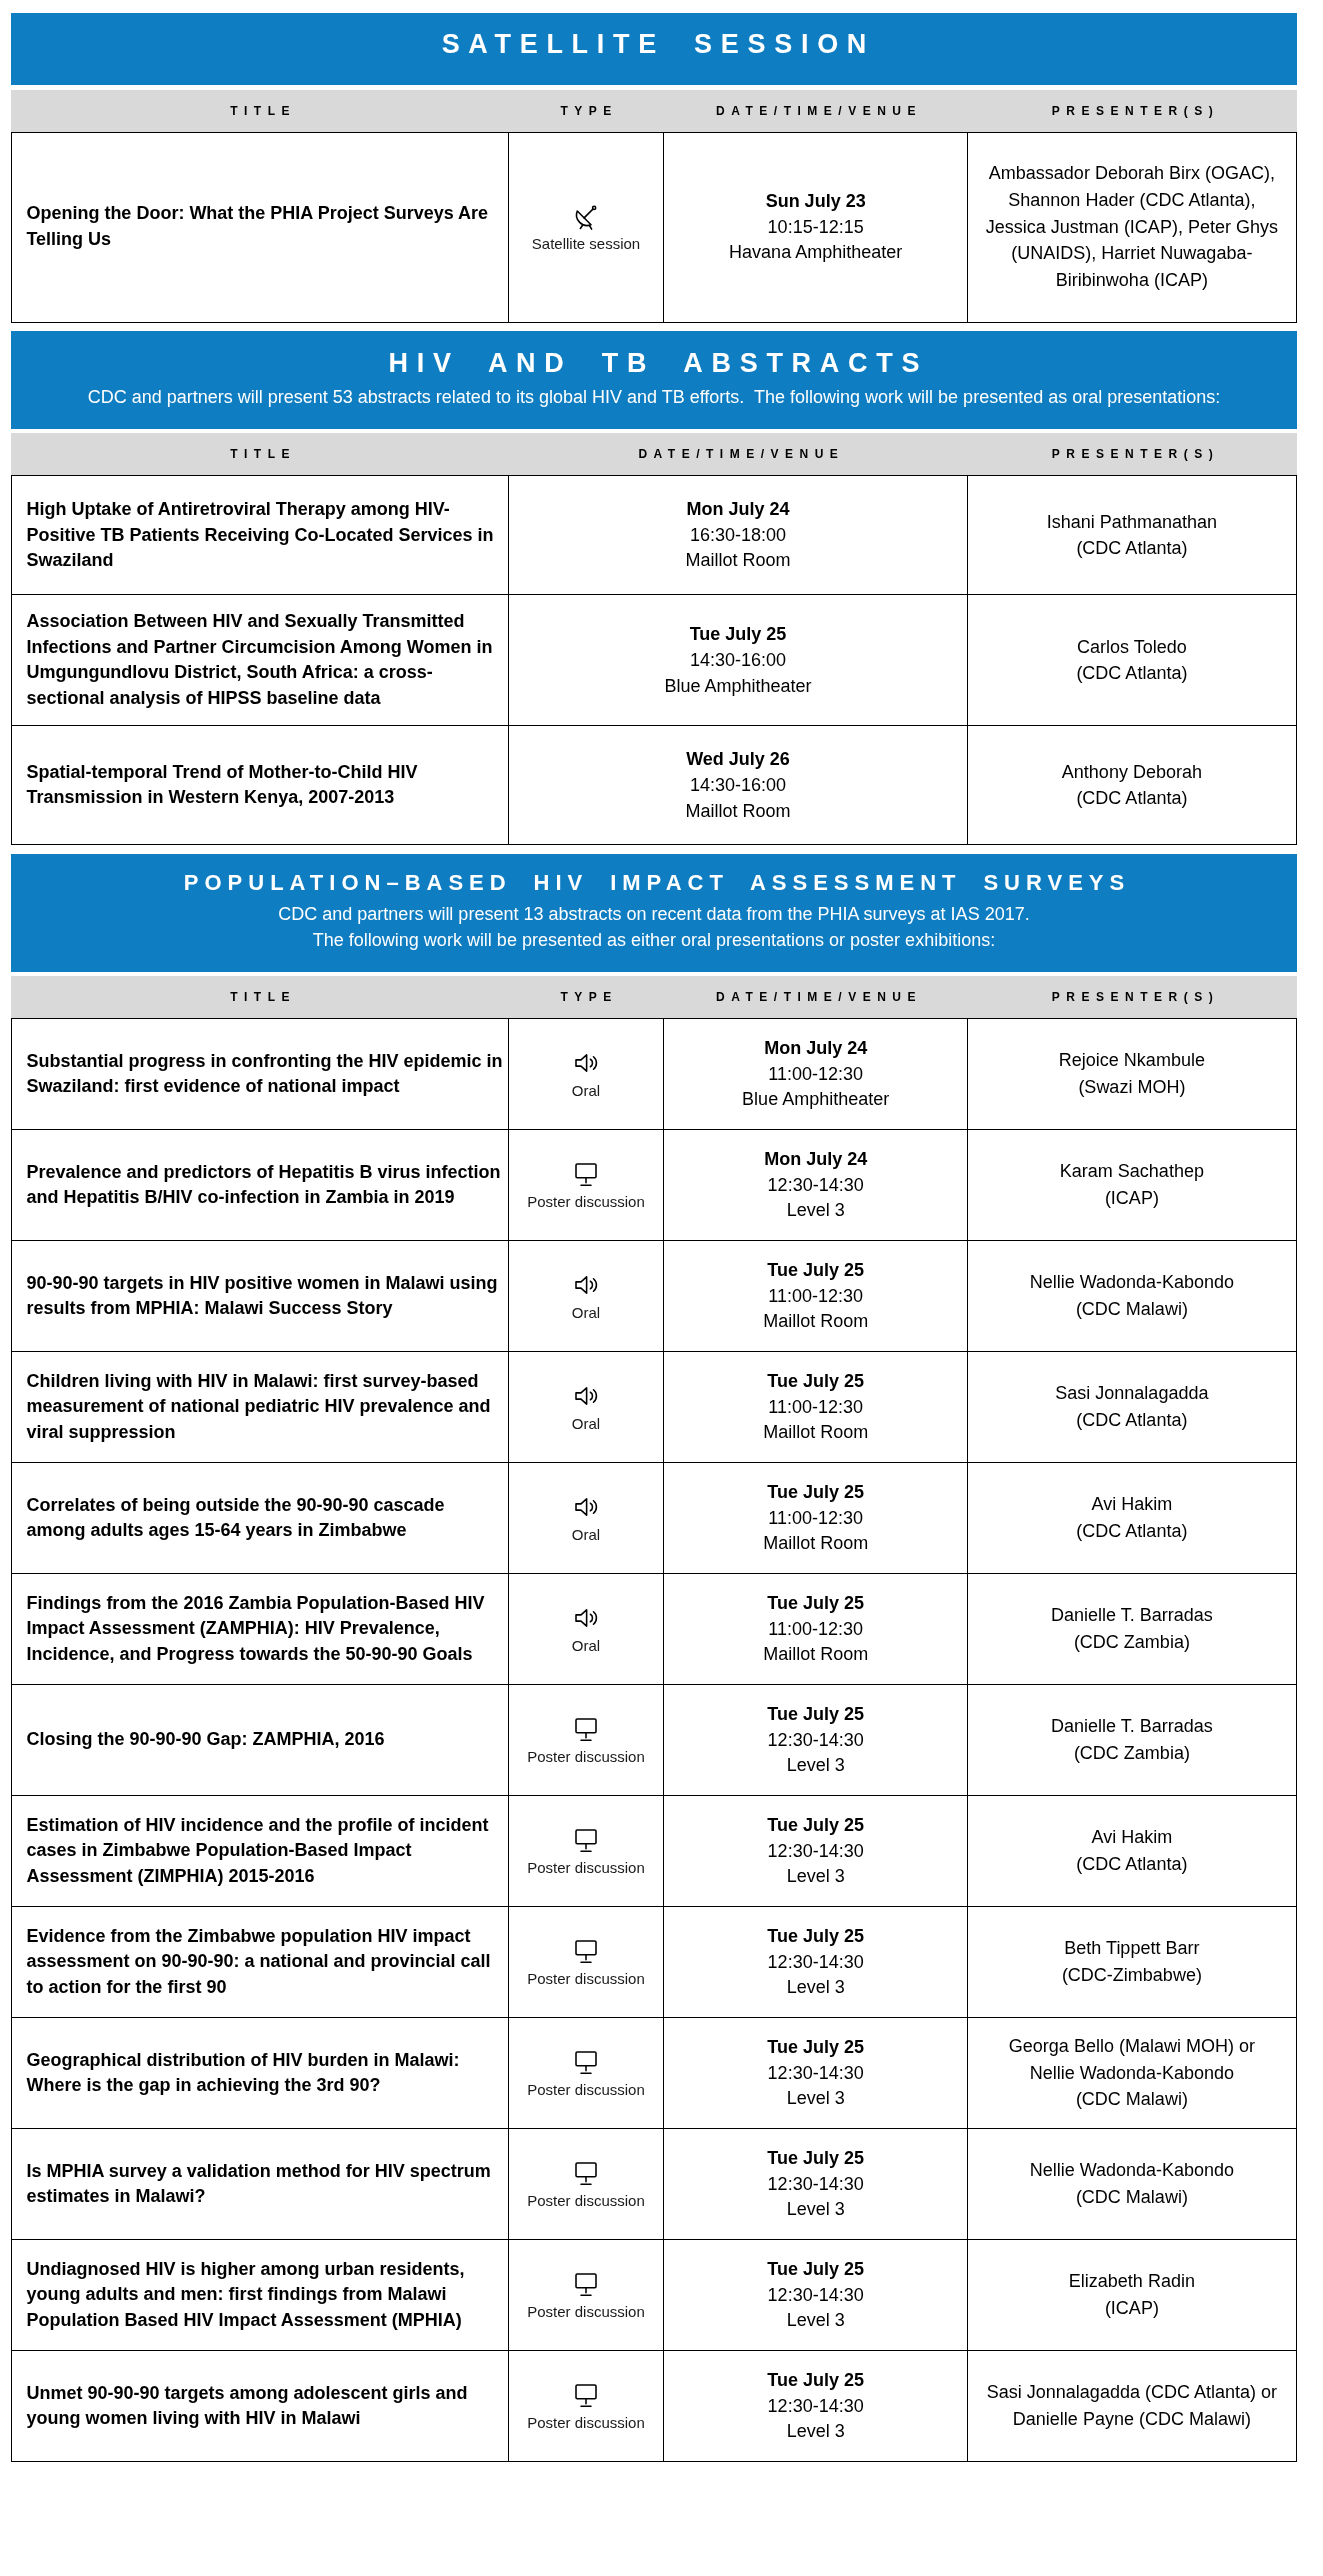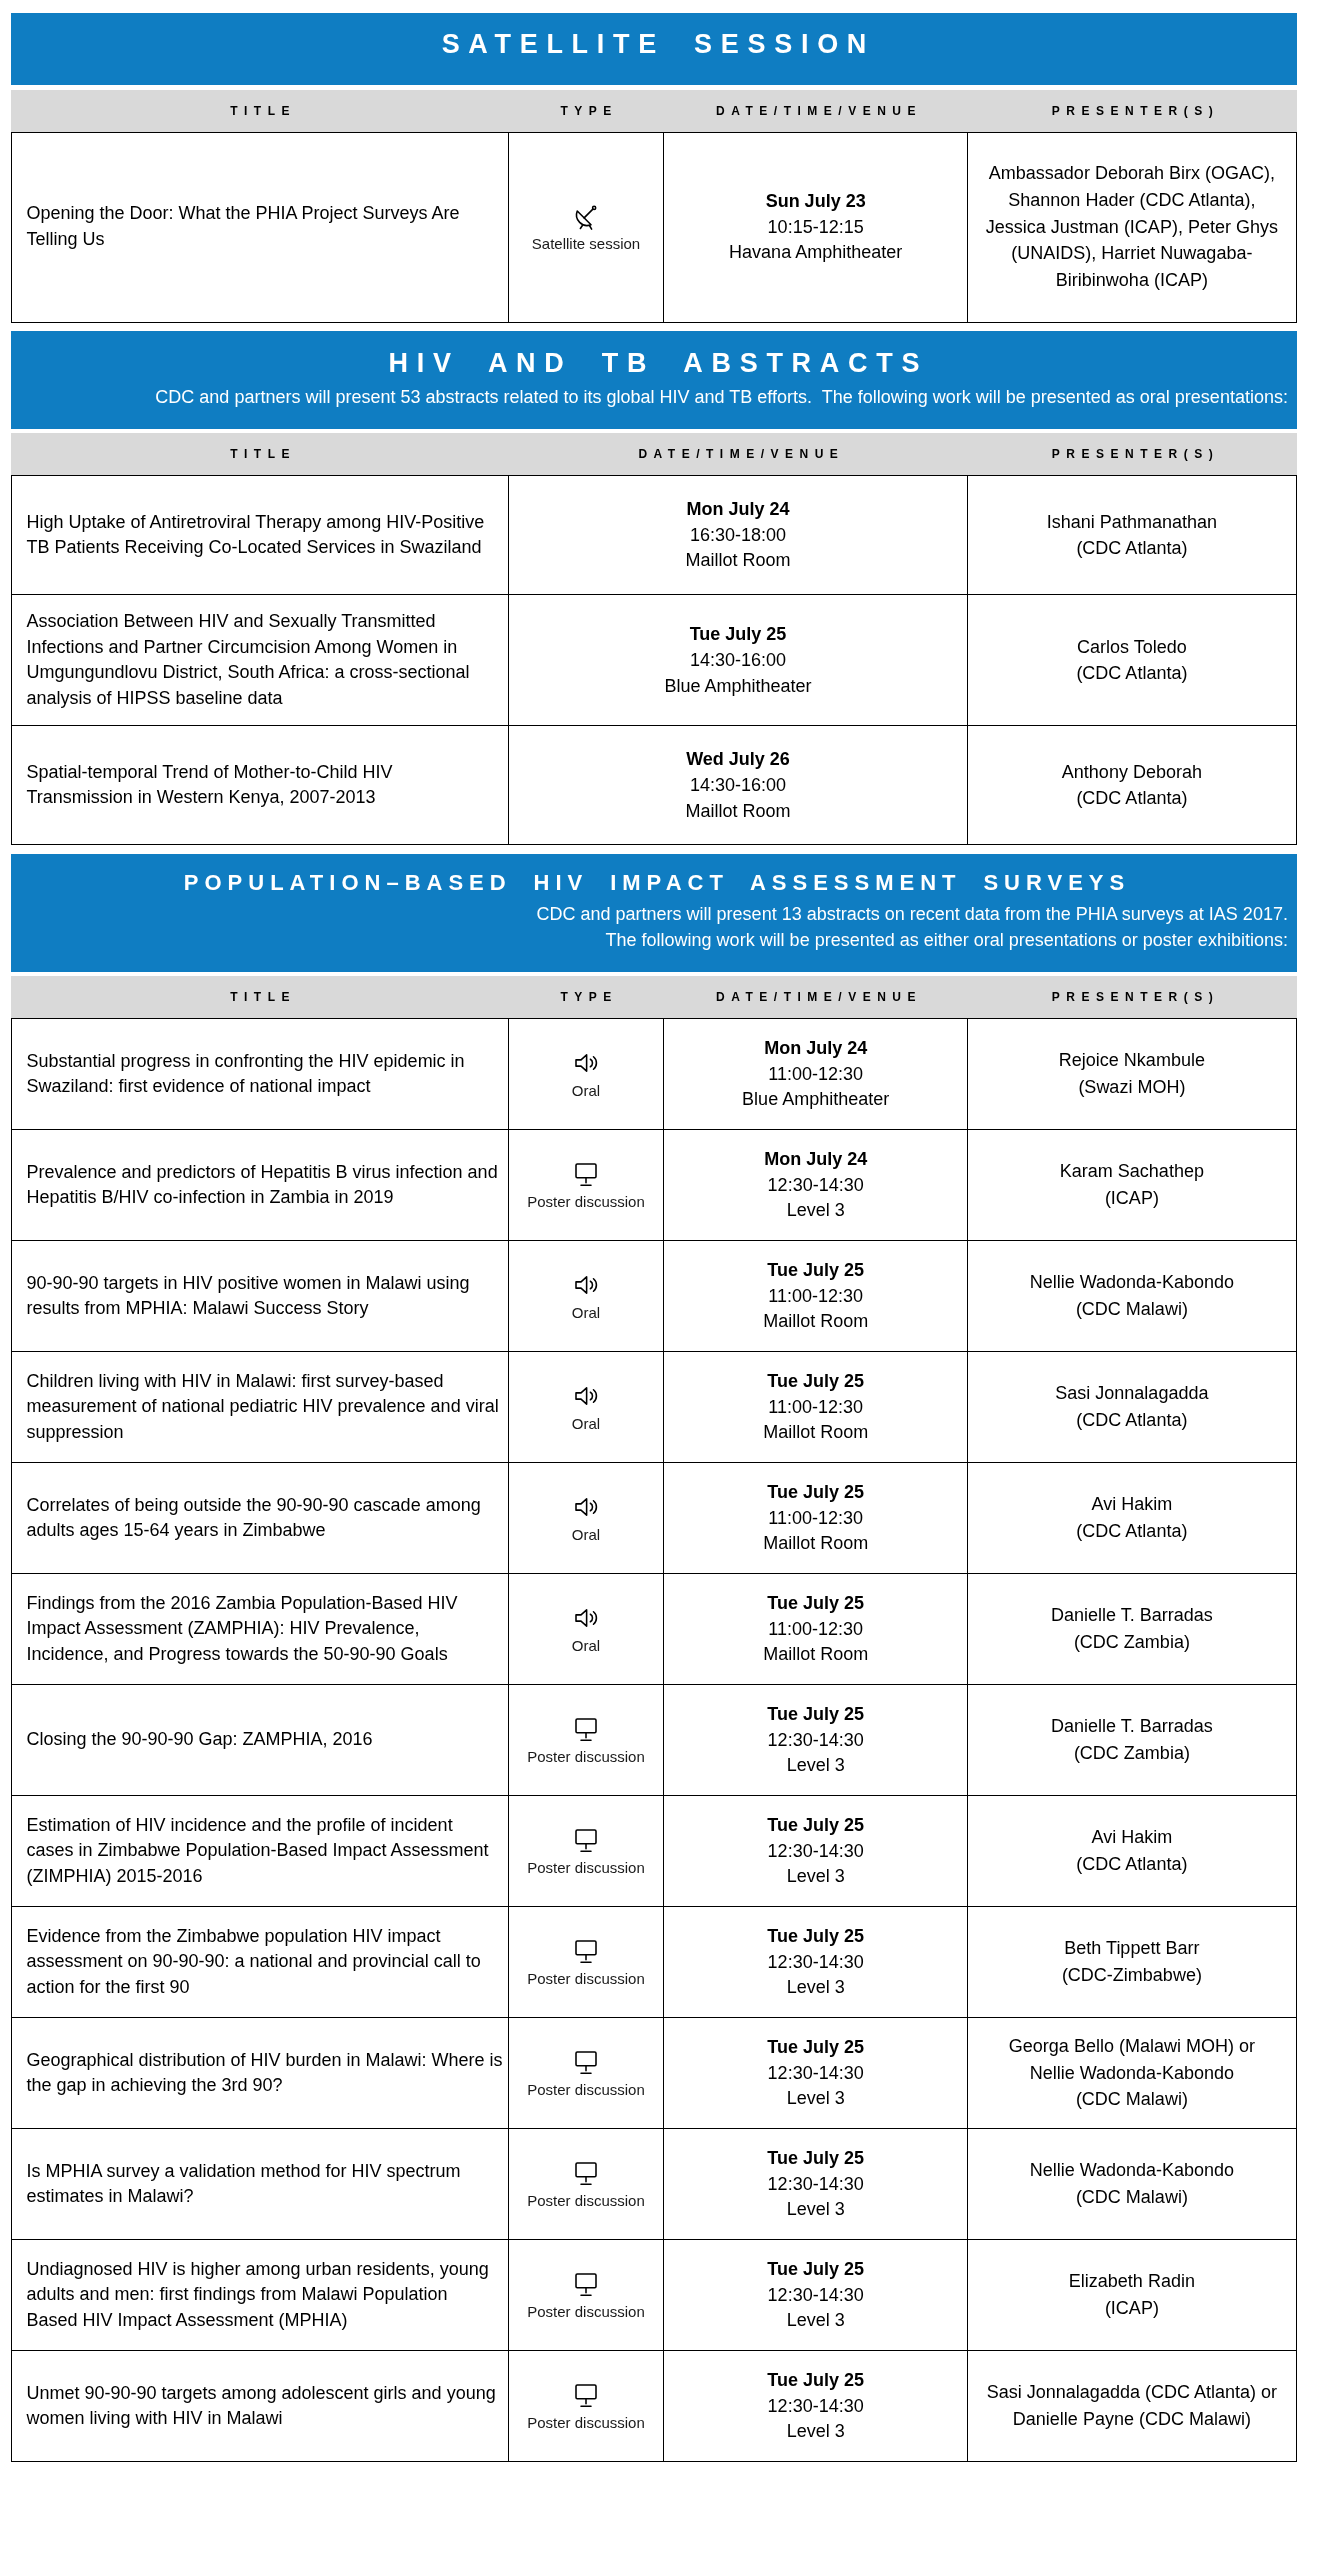--- a/index.html
+++ b/index.html
@@ -31,21 +31,21 @@
     word-spacing:13px;
     line-height:1.15;
     text-indent:8.7px;
   }
   .s-phia .banner-title {
     font-size:22px;
     letter-spacing:6px;
     word-spacing:9.8px;
     text-indent:6px;
   }
-  .banner-subtitles { margin-top:6.5px;text-align:right; }
+  .banner-subtitles { margin-top:6.5px; }
   .banner-subtitle {
     font-size:18px;
     line-height:1.42;
     white-space:pre-wrap;
     font-weight:normal;
   }
 
   
   .cols-header {
     display:grid;
@@ -89,21 +89,21 @@
     justify-content:center;
     align-items:center;
     text-align:center;
     font-size:18px;
     line-height:1.4;
     padding:14px 13px;
   }
   .title-cell {
     align-items:flex-start;
     text-align:left;
-    font-weight:normal;
+    font-weight:bold;
     line-height:1.42;
     padding-left:14px;
     padding-right:5px;
   }
   .type-cell { padding:9.8px 6.5px; }
   .type-icon svg { width:30px; height:30px; display:block; }
   .type-label {
     font-size:15px;
     line-height:1.25;
     margin-top:4.3px;

